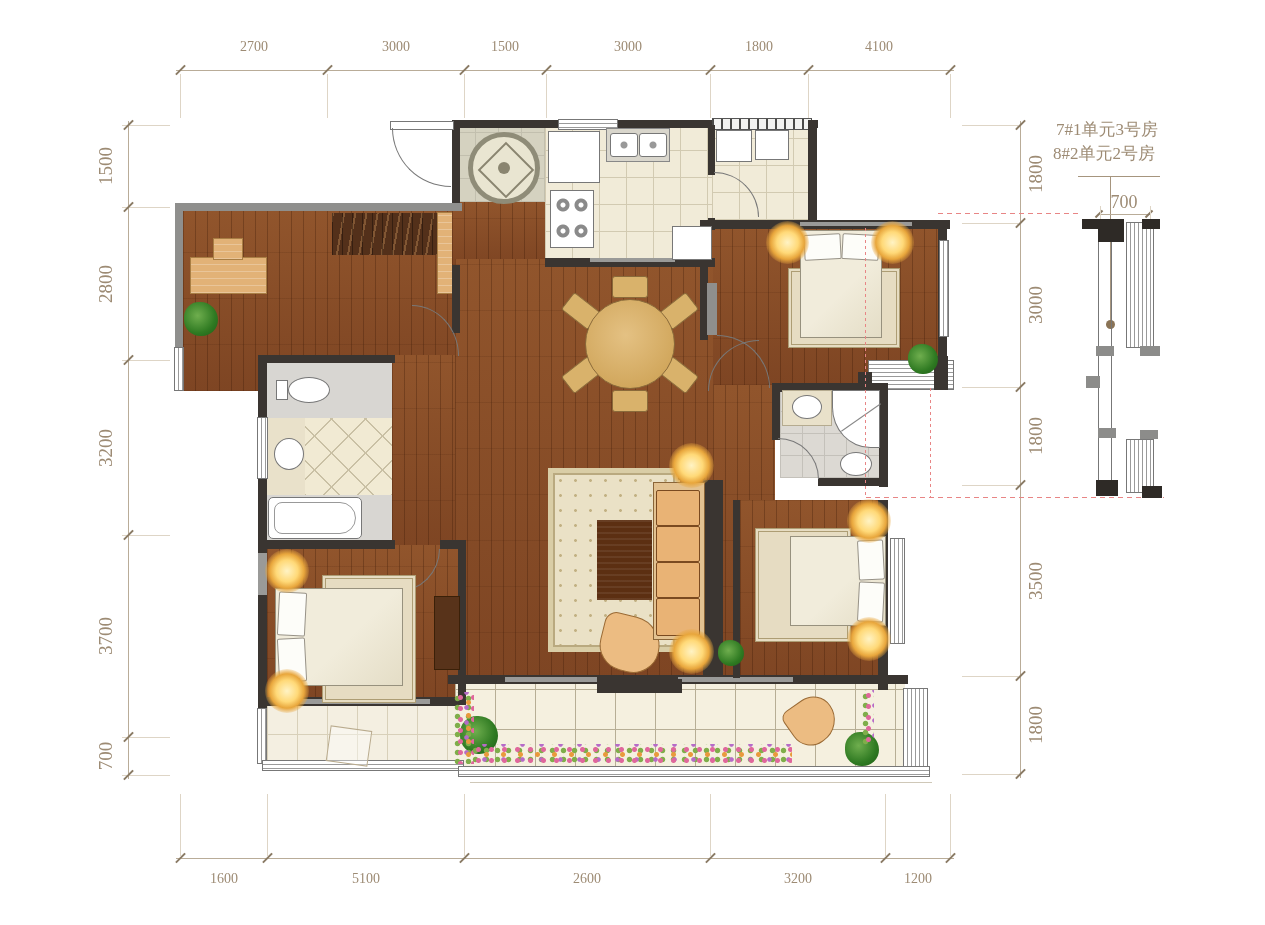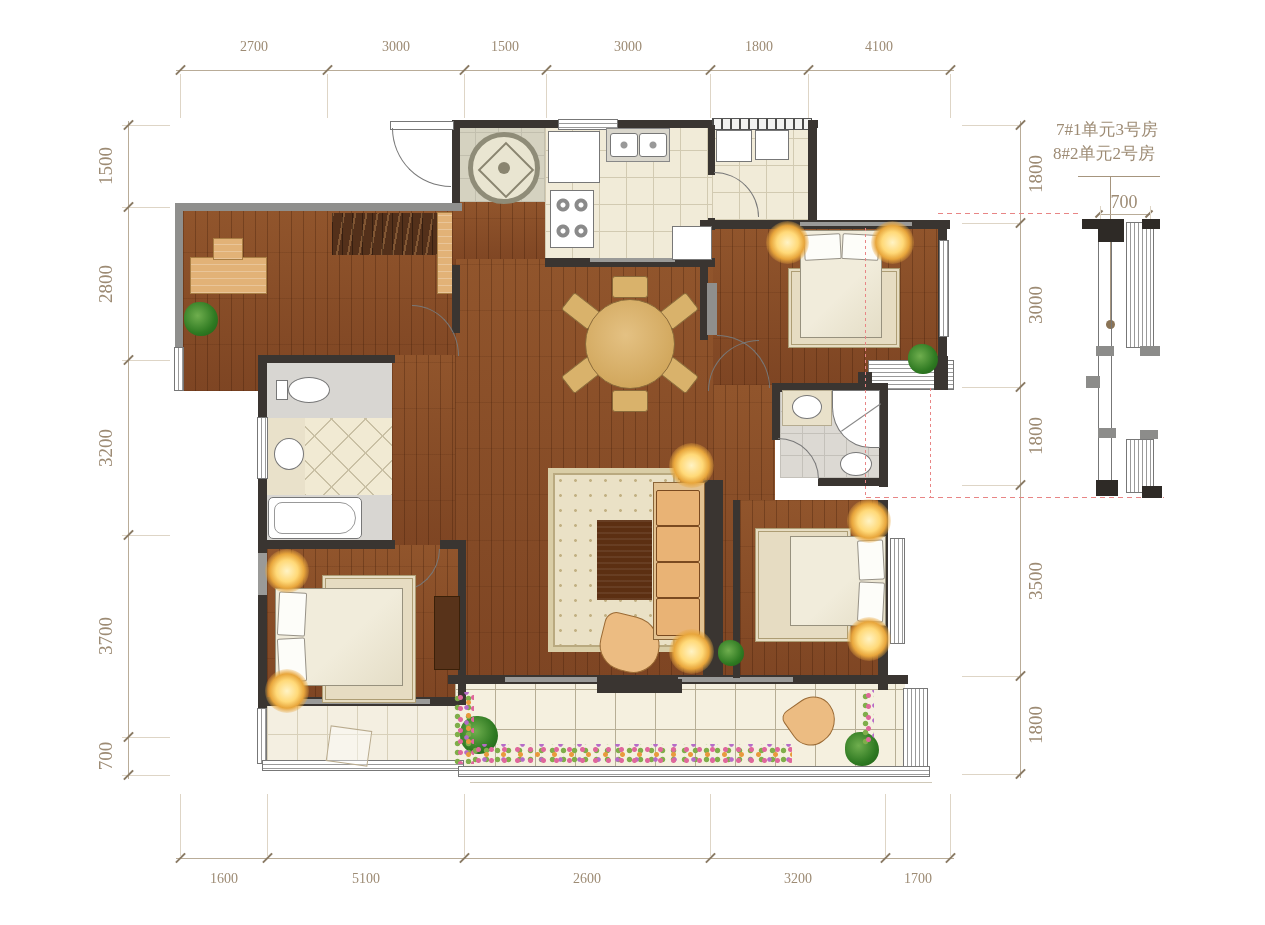--- a/index.html
+++ b/index.html
@@ -125,21 +125,21 @@
   <div class="tick" style="left:174px;top:857px"></div>
   <div class="tick" style="left:261px;top:857px"></div>
   <div class="tick" style="left:458px;top:857px"></div>
   <div class="tick" style="left:704px;top:857px"></div>
   <div class="tick" style="left:879px;top:857px"></div>
   <div class="tick" style="left:944px;top:857px"></div>
   <div class="dim" style="left:224px;top:879px">1600</div>
   <div class="dim" style="left:366px;top:879px">5100</div>
   <div class="dim" style="left:587px;top:879px">2600</div>
   <div class="dim" style="left:798px;top:879px">3200</div>
-  <div class="dim" style="left:918px;top:879px">1700</div>
+  <div class="dim" style="left:918px;top:879px">1200</div>
 
   <div class="dimline" style="left:128px;top:121px;width:1px;height:658px"></div>
   <div class="ext" style="left:122px;top:125px;width:48px;height:1px"></div>
   <div class="ext" style="left:122px;top:207px;width:48px;height:1px"></div>
   <div class="ext" style="left:122px;top:360px;width:48px;height:1px"></div>
   <div class="ext" style="left:122px;top:535px;width:48px;height:1px"></div>
   <div class="ext" style="left:122px;top:737px;width:48px;height:1px"></div>
   <div class="ext" style="left:122px;top:775px;width:48px;height:1px"></div>
   <div class="tick" style="left:122px;top:124px"></div>
   <div class="tick" style="left:122px;top:206px"></div>

